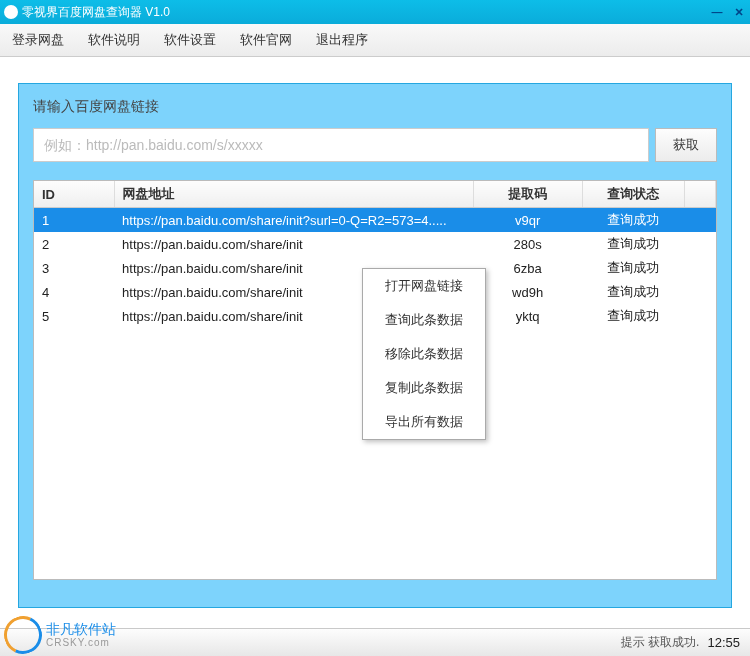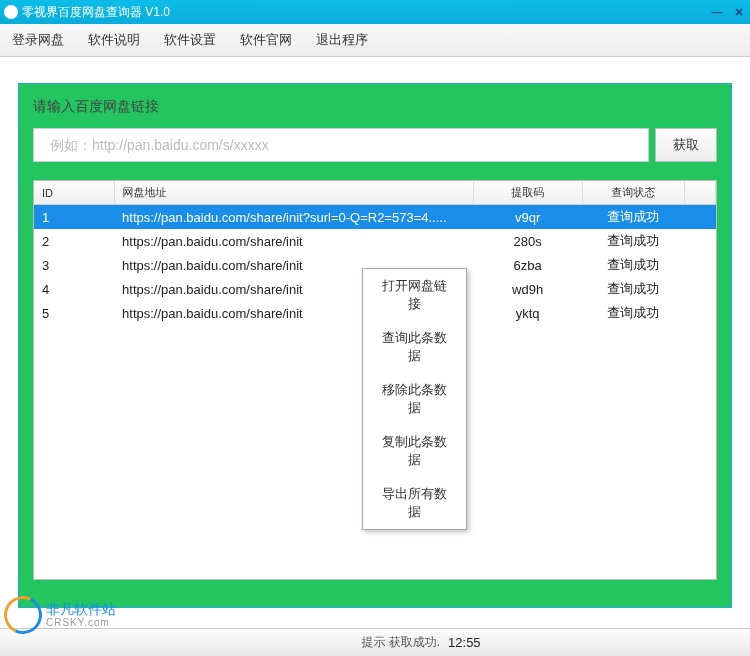--- a/index.html
+++ b/index.html
@@ -69,37 +69,37 @@
     }
     .content-area {
       padding: 26px 18px 10px 18px;
       height: calc(100% - 24px - 28px - 28px);
     }
     .panel {
       border: 1px solid #25a7e0;
       padding: 14px 14px 14px 14px;
       position: relative;
       height: 525px;
-      background: #22c55e;
+      background: #7dd3fc;
     }
     .prompt-label {
       font-size: 14px;
       color: #444;
       margin-bottom: 12px;
     }
     .input-row {
       display: flex;
       gap: 6px;
       margin-bottom: 18px;
     }
     .url-input {
       flex: 1;
       height: 34px;
       border: 1px solid #ccc;
-      padding: 0 16px;
+      padding: 0 10px;
       font-size: 14px;
       color: #333;
       background: #fff;
     }
     .url-input::placeholder {
       color: #bbb;
     }
     .fetch-btn {
       width: 62px;
       height: 34px;
@@ -119,23 +119,23 @@
       width: 100%;
       border-collapse: collapse;
       font-size: 13px;
     }
     .data-table th {
       background: linear-gradient(to bottom, #fdfdfd, #efefef);
       border-right: 1px solid #ddd;
       border-bottom: 1px solid #ccc;
       text-align: left;
       padding: 4px 8px;
-      font-weight: normal;
-      color: #333;
-      font-size: 11px;
+      font-weight: bold;
+      color: #333;
+      font-size: 13px;
       height: 22px;
     }
     .data-table th.center, .data-table td.center {
       text-align: center;
     }
     .data-table td {
       padding: 3px 8px;
       color: #222;
       white-space: nowrap;
       overflow: hidden;
@@ -149,21 +149,21 @@
     }
     .col-id { width: 78px; }
     .col-url { width: 350px; max-width: 350px; }
     .col-code { width: 106px; margin-left: 16px; }
     .col-status { width: 100px; }
     .col-spacer { width: 30px; }
     .context-menu {
       position: absolute;
       top: 184px;
       left: 343px;
-      width: 105px;
+      width: 124px;
       background: #fff;
       border: 1px solid #aaa;
       box-shadow: 2px 2px 5px rgba(0,0,0,0.25);
       font-size: 13px;
       color: #333;
       z-index: 10;
     }
     .context-menu-item {
       padding: 8px 14px;
       cursor: pointer;
@@ -172,33 +172,33 @@
     .status-bar {
       position: absolute;
       bottom: 0;
       left: 0;
       right: 0;
       height: 28px;
       background: linear-gradient(to bottom, #fdfdfd, #e7e7e7);
       border-top: 1px solid #c9c9c9;
       display: flex;
       align-items: center;
-      justify-content: center;
+      justify-content: flex-end;
       padding: 0 10px 0 4px;
       font-size: 12px;
       color: #333;
     }
     .status-left {
       display: flex;
       align-items: center;
       gap: 8px;
     }
     .watermark {
       position: absolute;
-      bottom: 22px;
+      bottom: 2px;
       left: 4px;
       display: flex;
       align-items: center;
       gap: 4px;
       z-index: 5;
     }
     .watermark-logo {
       width: 38px;
       height: 38px;
       border: 3px solid #f0a030;

